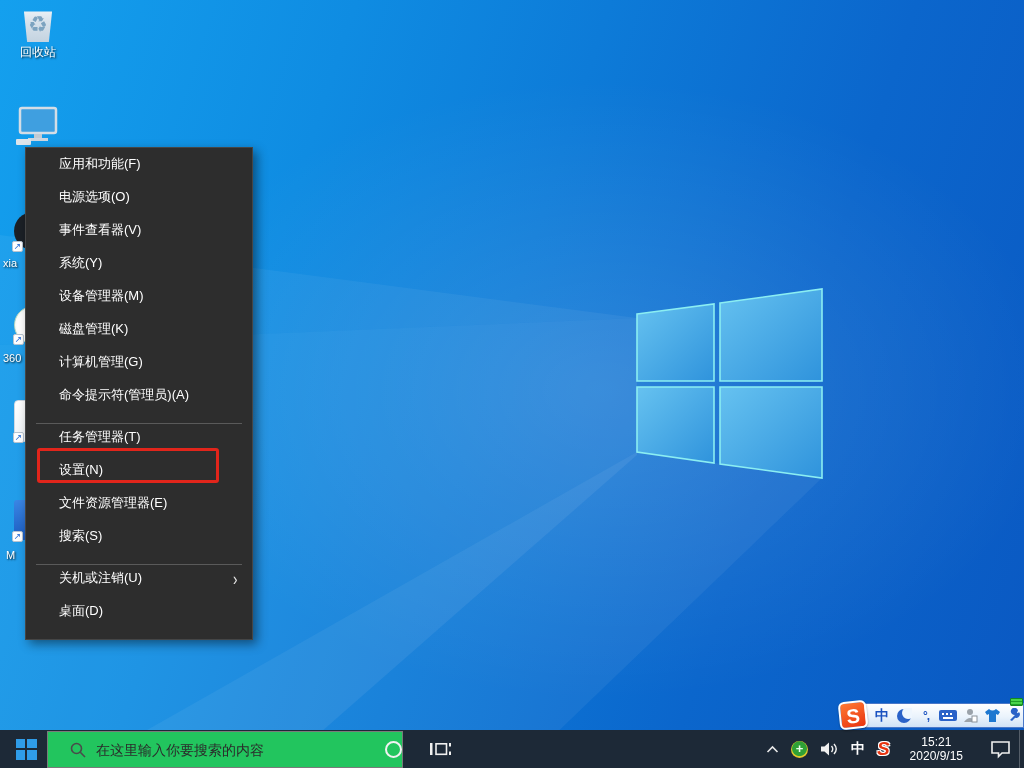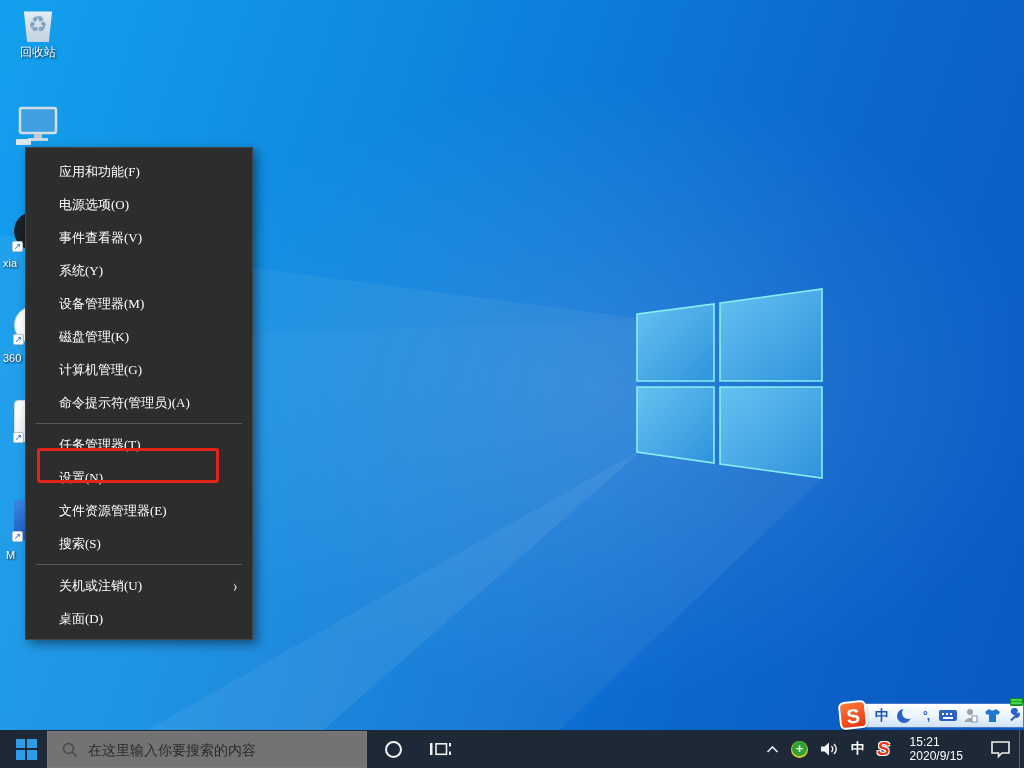--- a/index.html
+++ b/index.html
@@ -23,22 +23,22 @@
   .shortcut-badge { position:absolute; left:-2px; bottom:-2px; width:11px; height:11px;
     background:#fff; border:1px solid #b8c4d0; border-radius:2px;
     color:#2a6fd8; font-size:9px; line-height:9px; text-align:center; }
   .frag-label { position:absolute; z-index:5; font-size:11px; color:#fff;
     text-shadow:1px 1px 2px rgba(0,0,0,.85); }
 
   
   .winx-menu { position:absolute; left:25px; top:147px; width:228px; z-index:40;
     background:#2d2d2d; border:1px solid #454545; padding:7px 0 4px 0;
     box-shadow:4px 4px 10px rgba(0,0,0,.45); }
-  .winx-item { position:relative; display:flex; align-items:center; height:33px;
-    padding:0 14px 0 33px; color:#fff; font-size:13px; cursor:pointer;font-family:Liberation Serif, serif; }
+  .winx-item { position:relative; display:flex; height:33px;
+    padding:0 14px 0 33px; color:#fff; font-size:13px; cursor:pointer; }
   .winx-item .grow { flex:1; }
   .winx-sep { height:1px; background:#5a5a5a; margin:4px 10px; }
   .submenu-arrow { color:#e6e6e6; font-size:19px; line-height:1; font-weight:400;
     transform:scaleX(.7); }
   .highlight-box { position:absolute; left:11px; top:300px; width:182px; height:35px;
     border:3px solid #e1251b; border-radius:3px; z-index:45; pointer-events:none; }
 
   
   .langbar { position:absolute; left:860px; top:703px; width:164px; height:25px; z-index:30;
     background:linear-gradient(180deg,#ffffff 0%,#eaf3fc 55%,#cfe2f6 100%);
@@ -57,40 +57,40 @@
     border:1px solid #128a1e; border-radius:1px; }
 
   
   .taskbar { position:absolute; left:0; top:730px; width:1024px; height:38px;
     background:#1d2937; z-index:20; }
   .start-btn { position:absolute; left:6px; top:0; width:40px; height:38px;
     display:flex; align-items:center; justify-content:center; cursor:pointer; }
   .win-flag { width:21px; height:21px; display:grid;
     grid-template-columns:1fr 1fr; grid-template-rows:1fr 1fr; gap:2px; }
   .win-flag span { background:#2f9ce8; }
-  .search-box { position:absolute; left:47px; top:1px; width:320px; height:37px;
-    background:#737373; border:1px solid #7a7a7a; display:flex; align-items:center;
-    padding:0 8px 0 14px; }
+  .search-box { position:absolute; left:47px; top:1px; width:356px; height:37px;
+    background:#22c55e; border:1px solid #7a7a7a; display:flex; align-items:center;
+    padding:0 8px 0 22px; }
   .search-box input { flex:1; border:none; outline:none; background:transparent;
     font-size:14px; color:#222; font-family:inherit; margin-left:10px; }
   .search-box input::placeholder { color:#2b2b2b; opacity:1; }
   .tb-btn { position:absolute; top:0; height:38px; display:flex; align-items:center;
     justify-content:center; cursor:pointer; }
   .cortana-ring { width:17px; height:17px; border:2px solid #f2f2f2; border-radius:50%; }
   .tray { position:absolute; right:0; top:0; height:38px; display:flex;
     align-items:center; }
   .tray-item { height:38px; display:flex; align-items:center; justify-content:center;
     padding:0 6px; cursor:pointer; }
   .green-orb { width:17px; height:17px; border-radius:50%;
     background:radial-gradient(circle at 50% 45%,#2fa136 0 55%,#e0ca2a 62% 100%);
     color:#eaffea; font-size:13px; font-weight:bold; line-height:16px; text-align:center; }
   .ime-cn { color:#fff; font-size:14px; font-weight:600; }
   .sogou-s-tray { color:#e83410; font-weight:900; font-size:19px; font-style:italic;
     text-shadow:-1px -1px 0 #fff,1px -1px 0 #fff,-1px 1px 0 #fff,1px 1px 0 #fff; }
-  .clock { text-align:left; color:#fff; font-size:12px; line-height:14px;
+  .clock { text-align:center; color:#fff; font-size:12px; line-height:14px;
     padding:0 8px; cursor:default; }
   .show-desktop { position:absolute; right:0; top:0; width:5px; height:38px;
     border-left:1px solid rgba(255,255,255,.25); cursor:pointer; }
 </style>
 </head>
 <body>
 
 <div class="screen">
 
   <svg class="wallpaper-svg" width="1024" height="768" viewBox="0 0 1024 768">

